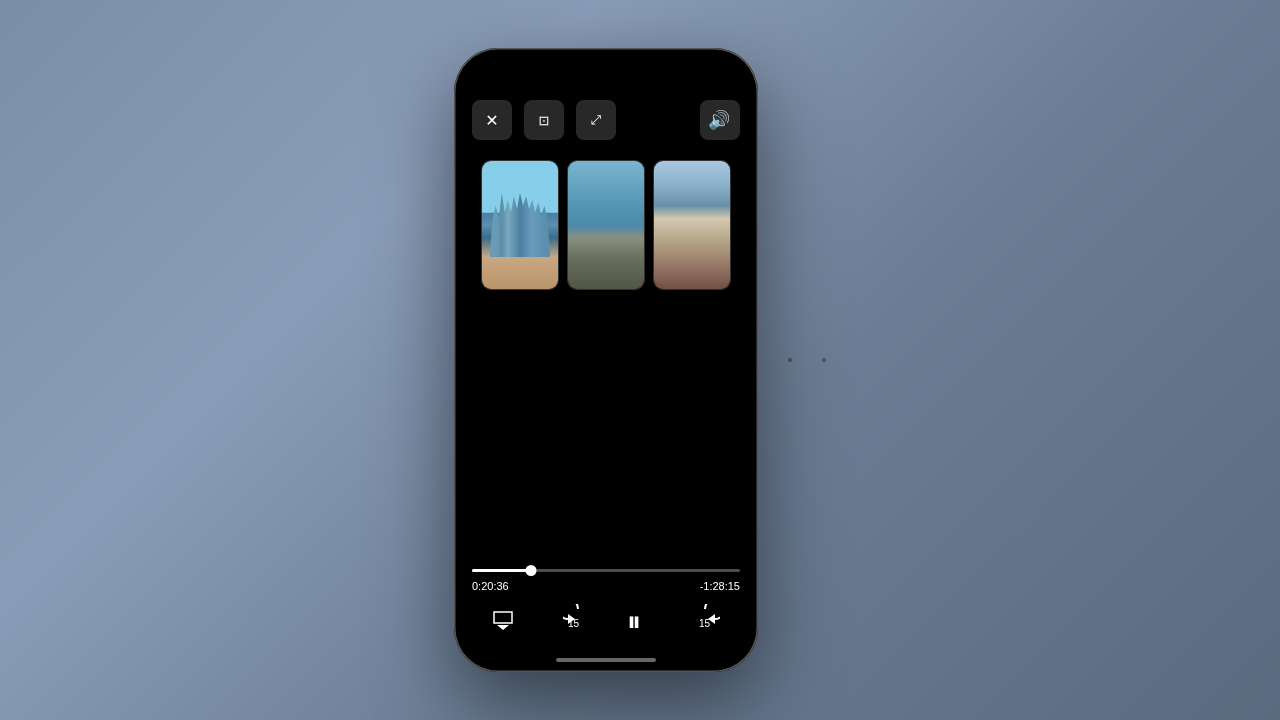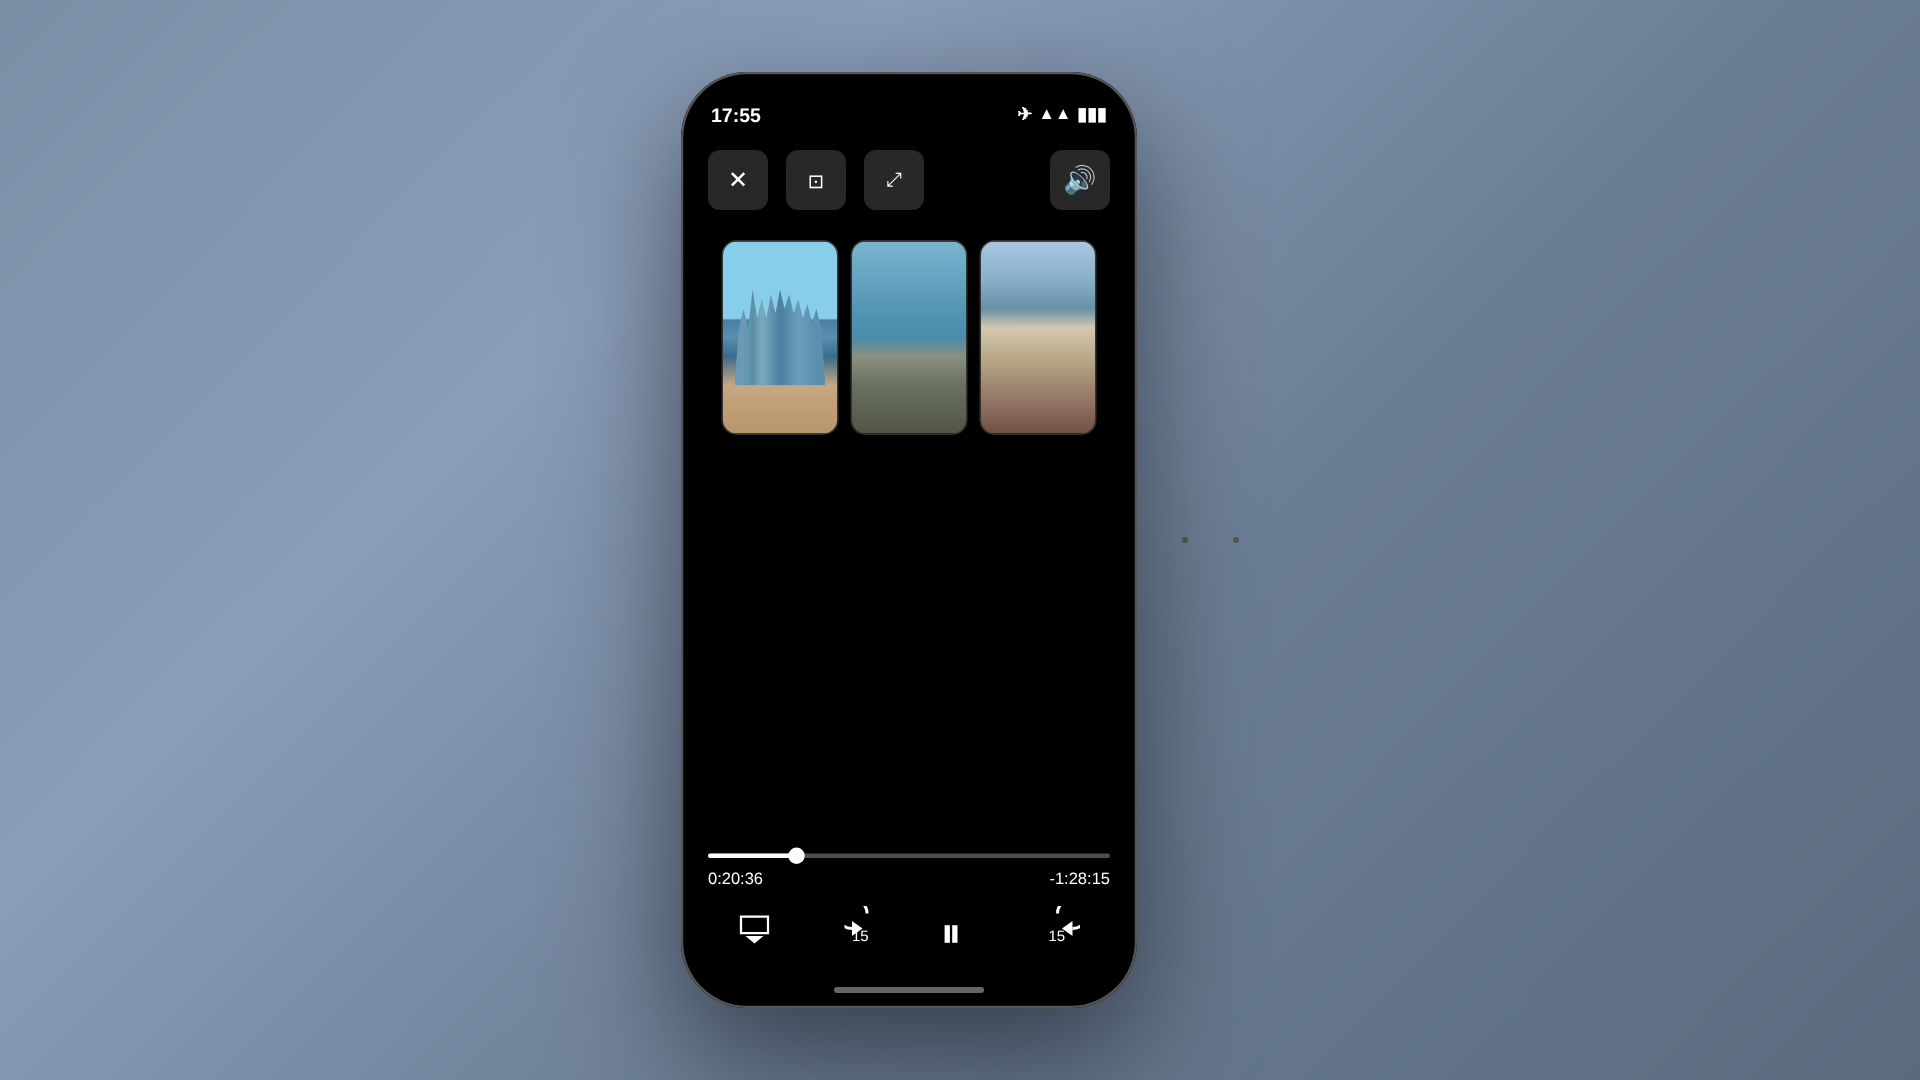--- a/index.html
+++ b/index.html
@@ -336,28 +336,20 @@
       background: linear-gradient(180deg, #f0f0f0 0%, #d8d8d8 40%, #c8c8c8 60%, #b8b8b8 100%);
     }
   </style>
 </head>
 <body>
 
 <div class="phone" style="background:#000; border-radius:44px; padding:2px;">
   <div class="phone-inner phone1">
     <div class="notch"></div>
 
-    <div class="status-bar">
-      <span>17:55</span>
-      <div class="status-icons">
-        <span>✈</span>
-        <span style="font-size:11px;">▲▲</span>
-        <span>▮▮▮</span>
-      </div>
-    </div>
 
     <div class="video-controls-top">
       <div class="ctrl-btn">✕</div>
       <div class="ctrl-btn" style="font-size:13px;">⊡</div>
       <div class="ctrl-btn" style="font-size:13px;">⤢</div>
       <div style="flex:1;"></div>
       <div class="ctrl-btn-sm" style="font-size:18px;">🔊</div>
     </div>
 
     <div class="video-thumbnails">

